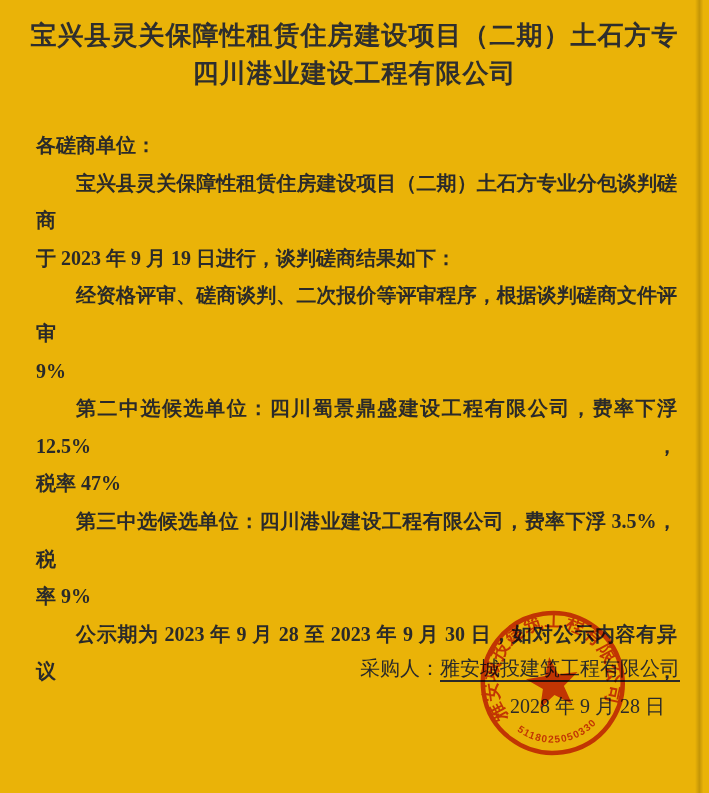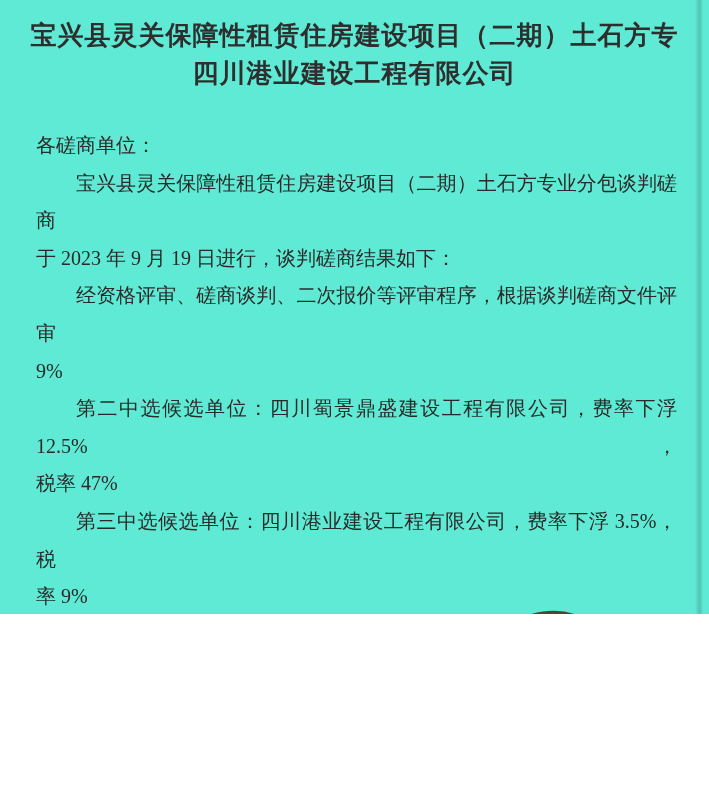--- a/index.html
+++ b/index.html
@@ -1,38 +1,38 @@
 <!DOCTYPE html>
 <html lang="zh"><head>
 <meta charset="utf-8">
 <style>
   html,body { margin:0; padding:0; background:#ffffff; }
   .page {
     position:relative;
-    width:709px; height:614px;
-    background:#5eead4;
+    width:709px; height:793px;
+    background:#eab308;
     font-family:"Liberation Serif","DejaVu Serif",serif;
     color:#262626;
     overflow:hidden;
   }
   .title {
     position:absolute; top:16px; left:0; width:100%;
     text-align:center;
     font-family:"Liberation Sans","DejaVu Sans",sans-serif;
     font-weight:bold;
     font-size:26px; line-height:38px;
     color:#2e2e2e;
     letter-spacing:1px;
   }
   .body-block {
     position:absolute; left:36px; top:127px; width:641px;
     font-size:20px; line-height:37.6px;
     color:#2a2a2a;
   }
-  .line { min-height:37.6px; }
+  .line { min-height:37.6px;font-weight:bold; }
   .line.indent { text-indent:40px; }
   .line.fill { text-align:justify; text-align-last:justify; }
   .signature {
     position:absolute; left:360px; top:650px;
     font-size:20px; line-height:37.6px; color:#2a2a2a;
     z-index:1;
   }
   .sig-company {
     text-decoration:underline;
     text-underline-offset:5px;

